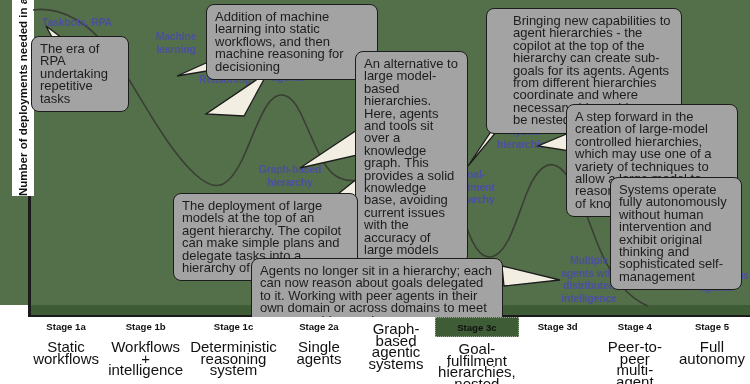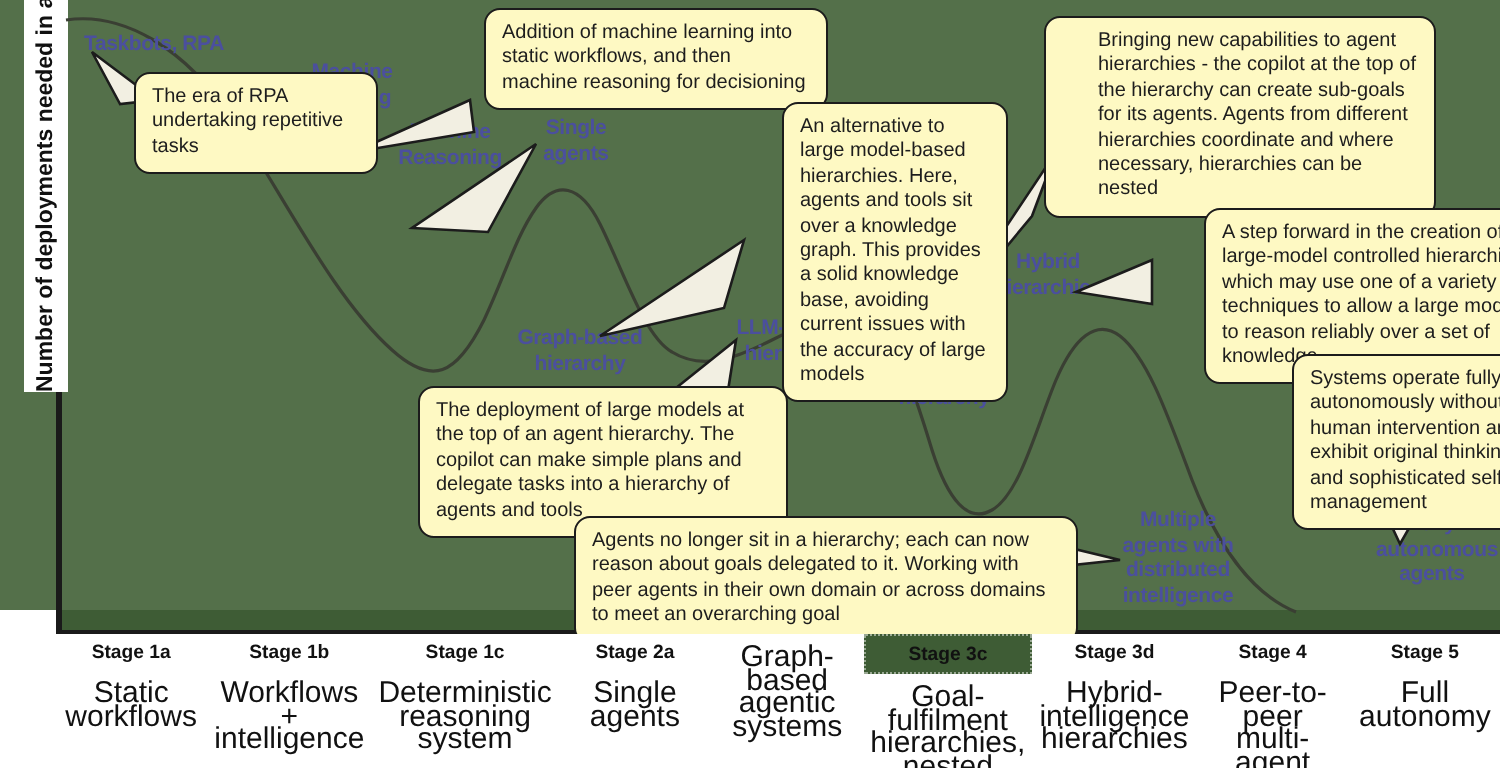--- a/index.html
+++ b/index.html
@@ -41,28 +41,27 @@
   
   .stage-label{
     position:absolute;color:#4b4f9e;font-weight:bold;
     font-size:10.5px;line-height:12.5px;text-align:center;
     letter-spacing:-0.2px;
   }
 
   
   .callout{
     position:absolute;
-    background:#fef9c3;
+    background:#a3a3a3;
     border:1.4px solid #1c1c1c;
     border-radius:8px;
     color:#1d1d1d;
-    font-size:10px;line-height:12.4px;
+    font-size:13px;line-height:12.4px;
     padding:6px 8px;
     box-sizing:border-box;
-    margin-left:36px;
   }
   .tail{position:absolute;}
   .tail svg{display:block;overflow:visible;}
 
   
   .table-wrap{
     position:absolute;left:28px;top:317px;width:722px;height:67px;
     background:#ffffff;
     display:flex;
   }
@@ -169,21 +168,21 @@
     <svg width="46" height="36">
         <polygon points="4,2 34,4 18,32" fill="#f2efe2" stroke="#1c1c1c" stroke-width="1.3"></polygon>
       </svg>
   </div>
   <div class="tail" style="left:500px;top:262px;">
     <svg width="70" height="32">
         <polygon points="2,4 60,18 4,24" fill="#f2efe2" stroke="#1c1c1c" stroke-width="1.3"></polygon>
       </svg>
   </div>
 
-  <div class="callout" style="left:31px;top:36px;width:122px;">The era of RPA undertaking repetitive tasks</div>
+  <div class="callout" style="left:31px;top:36px;width:98px;">The era of RPA undertaking repetitive tasks</div>
   <div class="callout" style="left:206px;top:4px;width:172px;">Addition of machine learning into static workflows, and then machine reasoning for decisioning</div>
   <div class="callout" style="left:355px;top:51px;width:113px;">An alternative to large model-based hierarchies. Here, agents and tools sit over a knowledge graph. This provides a solid knowledge base, avoiding current issues with the accuracy of large models</div>
   <div class="callout" style="left:173px;top:193px;width:185px;">The deployment of large models at the top of an agent hierarchy. The copilot can make simple plans and delegate tasks into a hierarchy of agents and tools</div>
   <div class="callout" style="left:486px;top:8px;width:196px;padding-left:26px;">Bringing new capabilities to agent hierarchies - the copilot at the top of the hierarchy can create sub-goals for its agents.  Agents from different hierarchies coordinate and where necessary, hierarchies can be nested</div>
   <div class="callout" style="left:566px;top:104px;width:172px;">A step forward in the creation of large-model controlled hierarchies, which may use one of a variety of techniques to allow a large model to reason reliably over a set of knowledge</div>
   <div class="callout" style="left:610px;top:177px;width:132px;">Systems operate fully autonomously without human intervention and exhibit original thinking and sophisticated self-management</div>
   <div class="callout" style="left:251px;top:258px;width:252px;">Agents no longer sit in a hierarchy; each can now reason about goals delegated to it. Working with peer agents in their own domain or across domains to meet an overarching goal</div>
 
   <div class="table-wrap">
     <div class="col">
@@ -204,21 +203,20 @@
     </div>
     <div class="col">
       <div class="stage-desc">Graph-based agentic systems</div>
     </div>
     <div class="col highlight">
       <div class="stage-head">Stage 3c</div>
       <div class="stage-desc">Goal-fulfilment hierarchies, nested hierarchies</div>
     </div>
     <div class="col">
       <div class="stage-head">Stage 3d</div>
-      <div class="stage-desc">Hybrid-intelligence hierarchies</div>
     </div>
     <div class="col">
       <div class="stage-head">Stage 4</div>
       <div class="stage-desc">Peer-to-peer multi-agent systems</div>
     </div>
     <div class="col">
       <div class="stage-head">Stage 5</div>
       <div class="stage-desc">Full autonomy</div>
     </div>
   </div>

